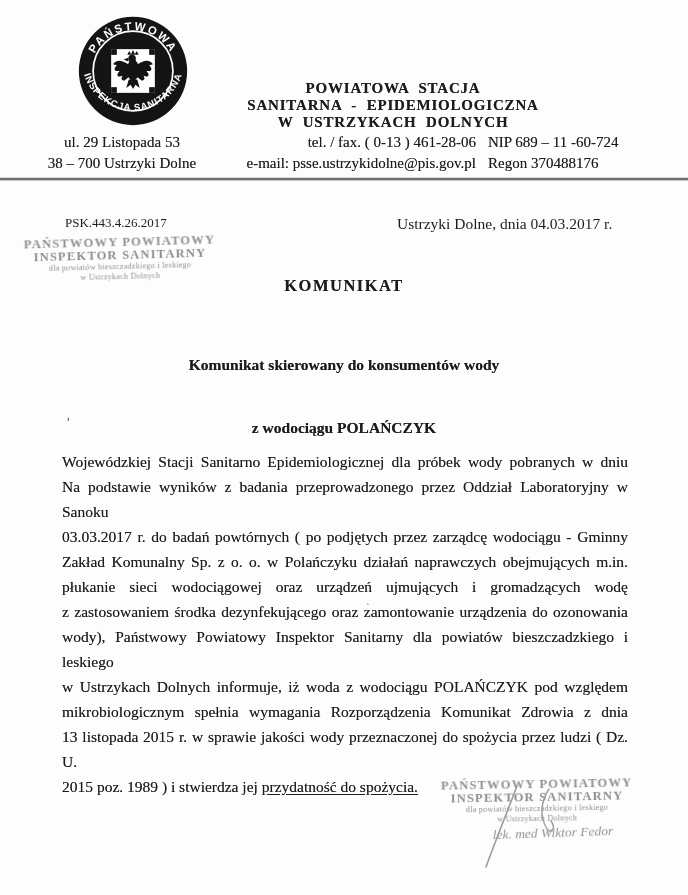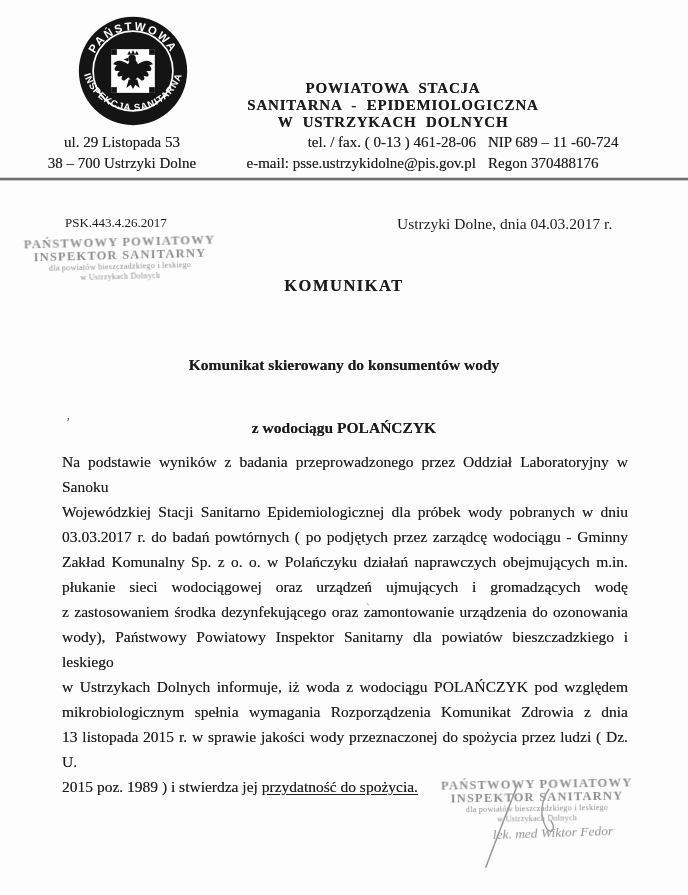--- a/index.html
+++ b/index.html
@@ -133,22 +133,22 @@
   </div>
 
   <div class="abs heading">KOMUNIKAT</div>
   <div class="abs subtitle subtitle-1">Komunikat skierowany do konsumentów wody</div>
   <div class="abs subtitle subtitle-2">z wodociągu POLAŃCZYK</div>
 
   <span class="abs stray-mark">’</span>
   <span class="abs stray-mark-2">ˏ</span>
 
   <div class="abs body-text">
+    <div class="body-line">Wojewódzkiej Stacji Sanitarno Epidemiologicznej dla próbek wody pobranych w dniu</div>
     <div class="body-line">Na podstawie wyników z badania przeprowadzonego przez Oddział Laboratoryjny w Sanoku</div>
-    <div class="body-line">Wojewódzkiej Stacji Sanitarno Epidemiologicznej dla próbek wody pobranych w dniu</div>
     <div class="body-line">03.03.2017 r. do badań powtórnych ( po podjętych przez zarządcę wodociągu - Gminny</div>
     <div class="body-line">Zakład Komunalny Sp. z o. o. w Polańczyku działań naprawczych obejmujących m.in.</div>
     <div class="body-line">płukanie sieci wodociągowej oraz urządzeń ujmujących i gromadzących wodę</div>
     <div class="body-line">z zastosowaniem środka dezynfekującego oraz zamontowanie urządzenia do ozonowania</div>
     <div class="body-line">wody), Państwowy Powiatowy Inspektor Sanitarny dla powiatów bieszczadzkiego i leskiego</div>
     <div class="body-line">w Ustrzykach Dolnych informuje, iż woda z wodociągu POLAŃCZYK pod względem</div>
     <div class="body-line">mikrobiologicznym spełnia wymagania Rozporządzenia Komunikat Zdrowia z dnia</div>
     <div class="body-line">13 listopada 2015 r. w sprawie jakości wody przeznaczonej do spożycia przez ludzi ( Dz. U.</div>
     <div class="body-line body-line--last">
       <span>2015 poz. 1989 ) i stwierdza jej </span><span class="underlined">przydatność do spożycia.</span>

